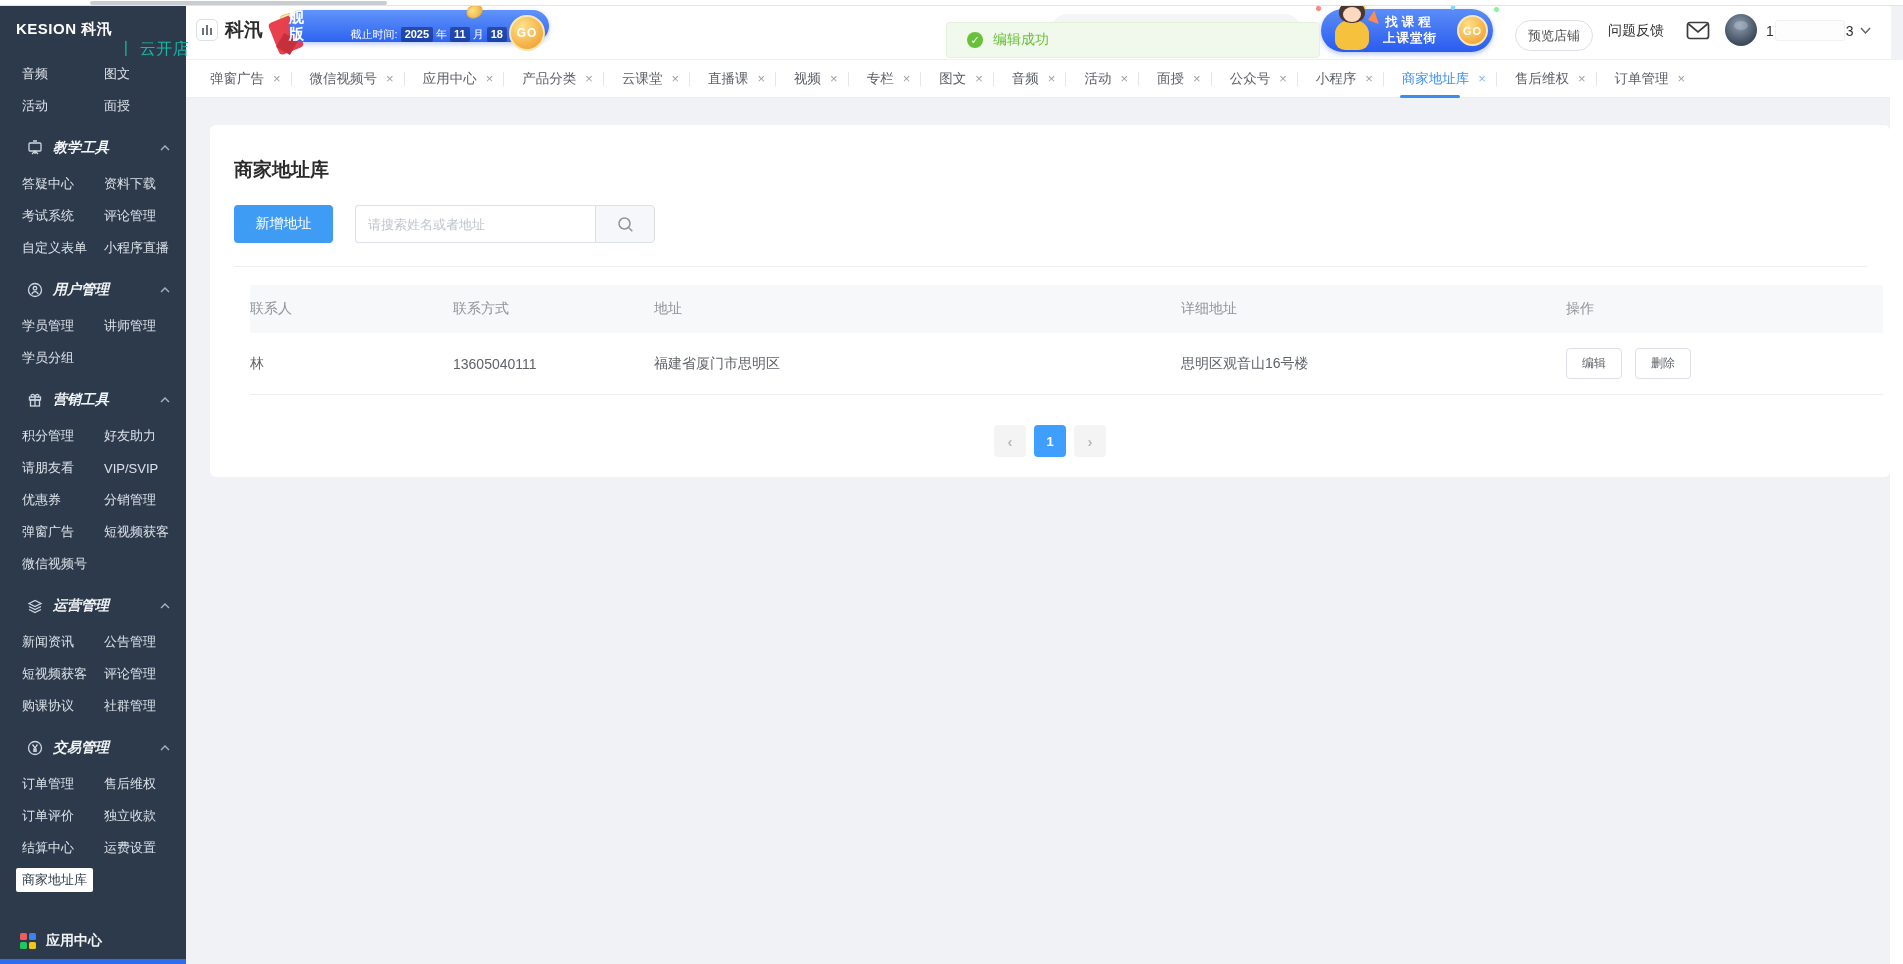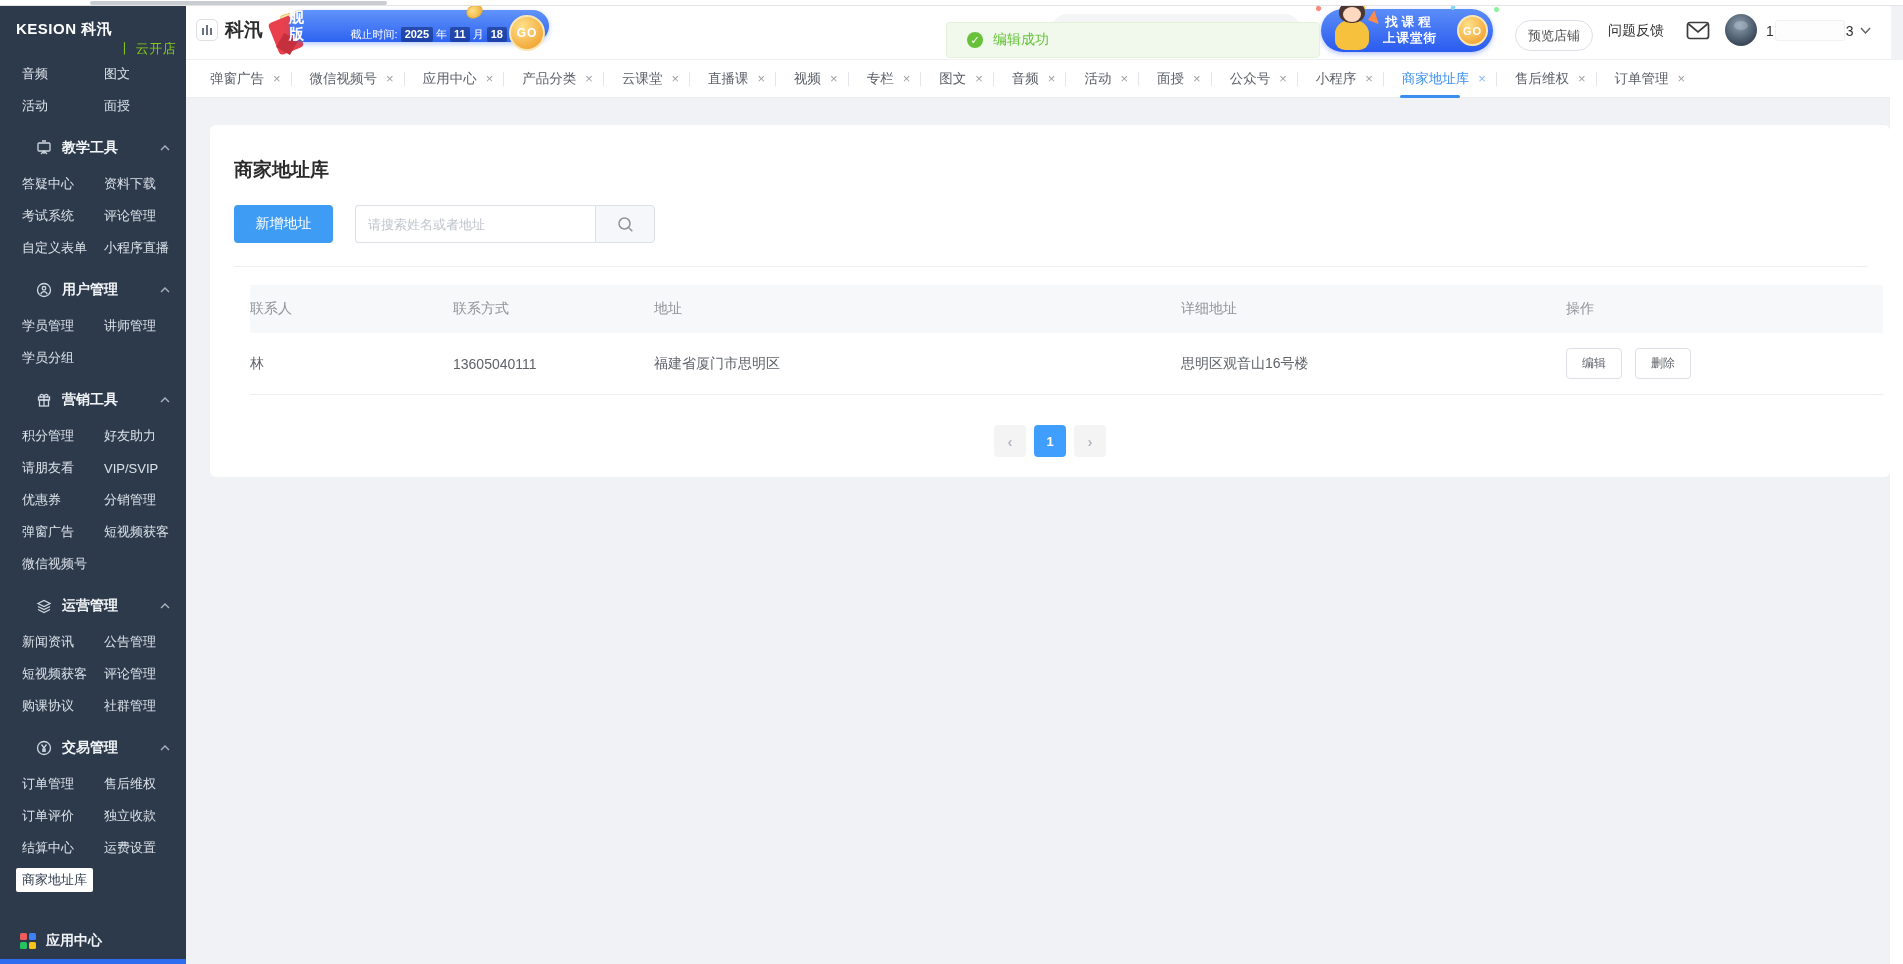--- a/index.html
+++ b/index.html
@@ -6,26 +6,26 @@
   html,body{width:1903px;height:964px;overflow:hidden;background:#fff;}
   .screen{position:relative;width:1903px;height:964px;background:#f0f2f5;}
 
   
   .top-strip{position:absolute;left:0;top:0;width:1903px;height:6px;background:#fff;border-bottom:1px solid #e4e4e4;z-index:60;}
   .top-thumb{position:absolute;left:90px;top:1px;width:297px;height:4px;border-radius:2px;background:#c9cdd2;}
 
   
   .sidebar{position:absolute;left:0;top:0;width:186px;height:964px;background:#2d3a4b;color:#dde3ea;z-index:40;}
   .side-logo{height:58px;display:flex;align-items:center;padding-left:16px;color:#fff;font-size:15px;font-weight:700;letter-spacing:.5px;white-space:nowrap;}
-  .side-logo .dim{font-weight:400;color:#84cc16;font-size:13px;margin-left:6px;margin-top:40px;}
+  .side-logo .dim{font-weight:400;color:#14b8a6;font-size:16px;margin-left:6px;margin-top:40px;}
   .menu{position:absolute;top:58px;left:0;right:0;bottom:40px;overflow:hidden;}
   .srow{display:grid;grid-template-columns:82px auto;align-items:center;height:32px;padding-left:22px;font-size:13px;}
   .sitem{color:#dbe1e8;cursor:pointer;white-space:nowrap;}
   .sitem.active{background:#fff;color:#2d3a4b;padding:3px 6px;margin-left:-6px;border-radius:2px;justify-self:start;}
-  .sheader{display:flex;align-items:center;height:40px;margin-top:6px;padding:0 16px 0 36px;font-size:14px;font-weight:700;color:#f2f5f8;}
+  .sheader{display:flex;align-items:center;height:40px;margin-top:6px;padding:0 16px 0 27px;font-size:14px;font-weight:700;color:#f2f5f8;font-style:italic;}
   .sheader .sh-title{flex:0 0 auto;margin-left:10px;}
   .sheader .sh-caret{margin-left:auto;}
   .side-footer{position:absolute;left:0;bottom:14px;width:100%;display:flex;align-items:center;padding-left:20px;font-size:14px;font-weight:700;color:#f2f5f8;cursor:pointer;}
   .grid-icon{display:grid;grid-template-columns:7px 7px;grid-template-rows:7px 7px;gap:2px;margin-right:10px;}
   .grid-icon i{border-radius:1.5px;}
   .side-bottom-bar{position:absolute;left:0;bottom:0;width:186px;height:5px;background:#2f6df0;}
   .sicon{width:16px;height:16px;flex:0 0 16px;}
 
   
   .header{position:absolute;left:174px;top:0;width:1717px;height:60px;background:#fff;border-bottom:1px solid #efefef;z-index:30;}

